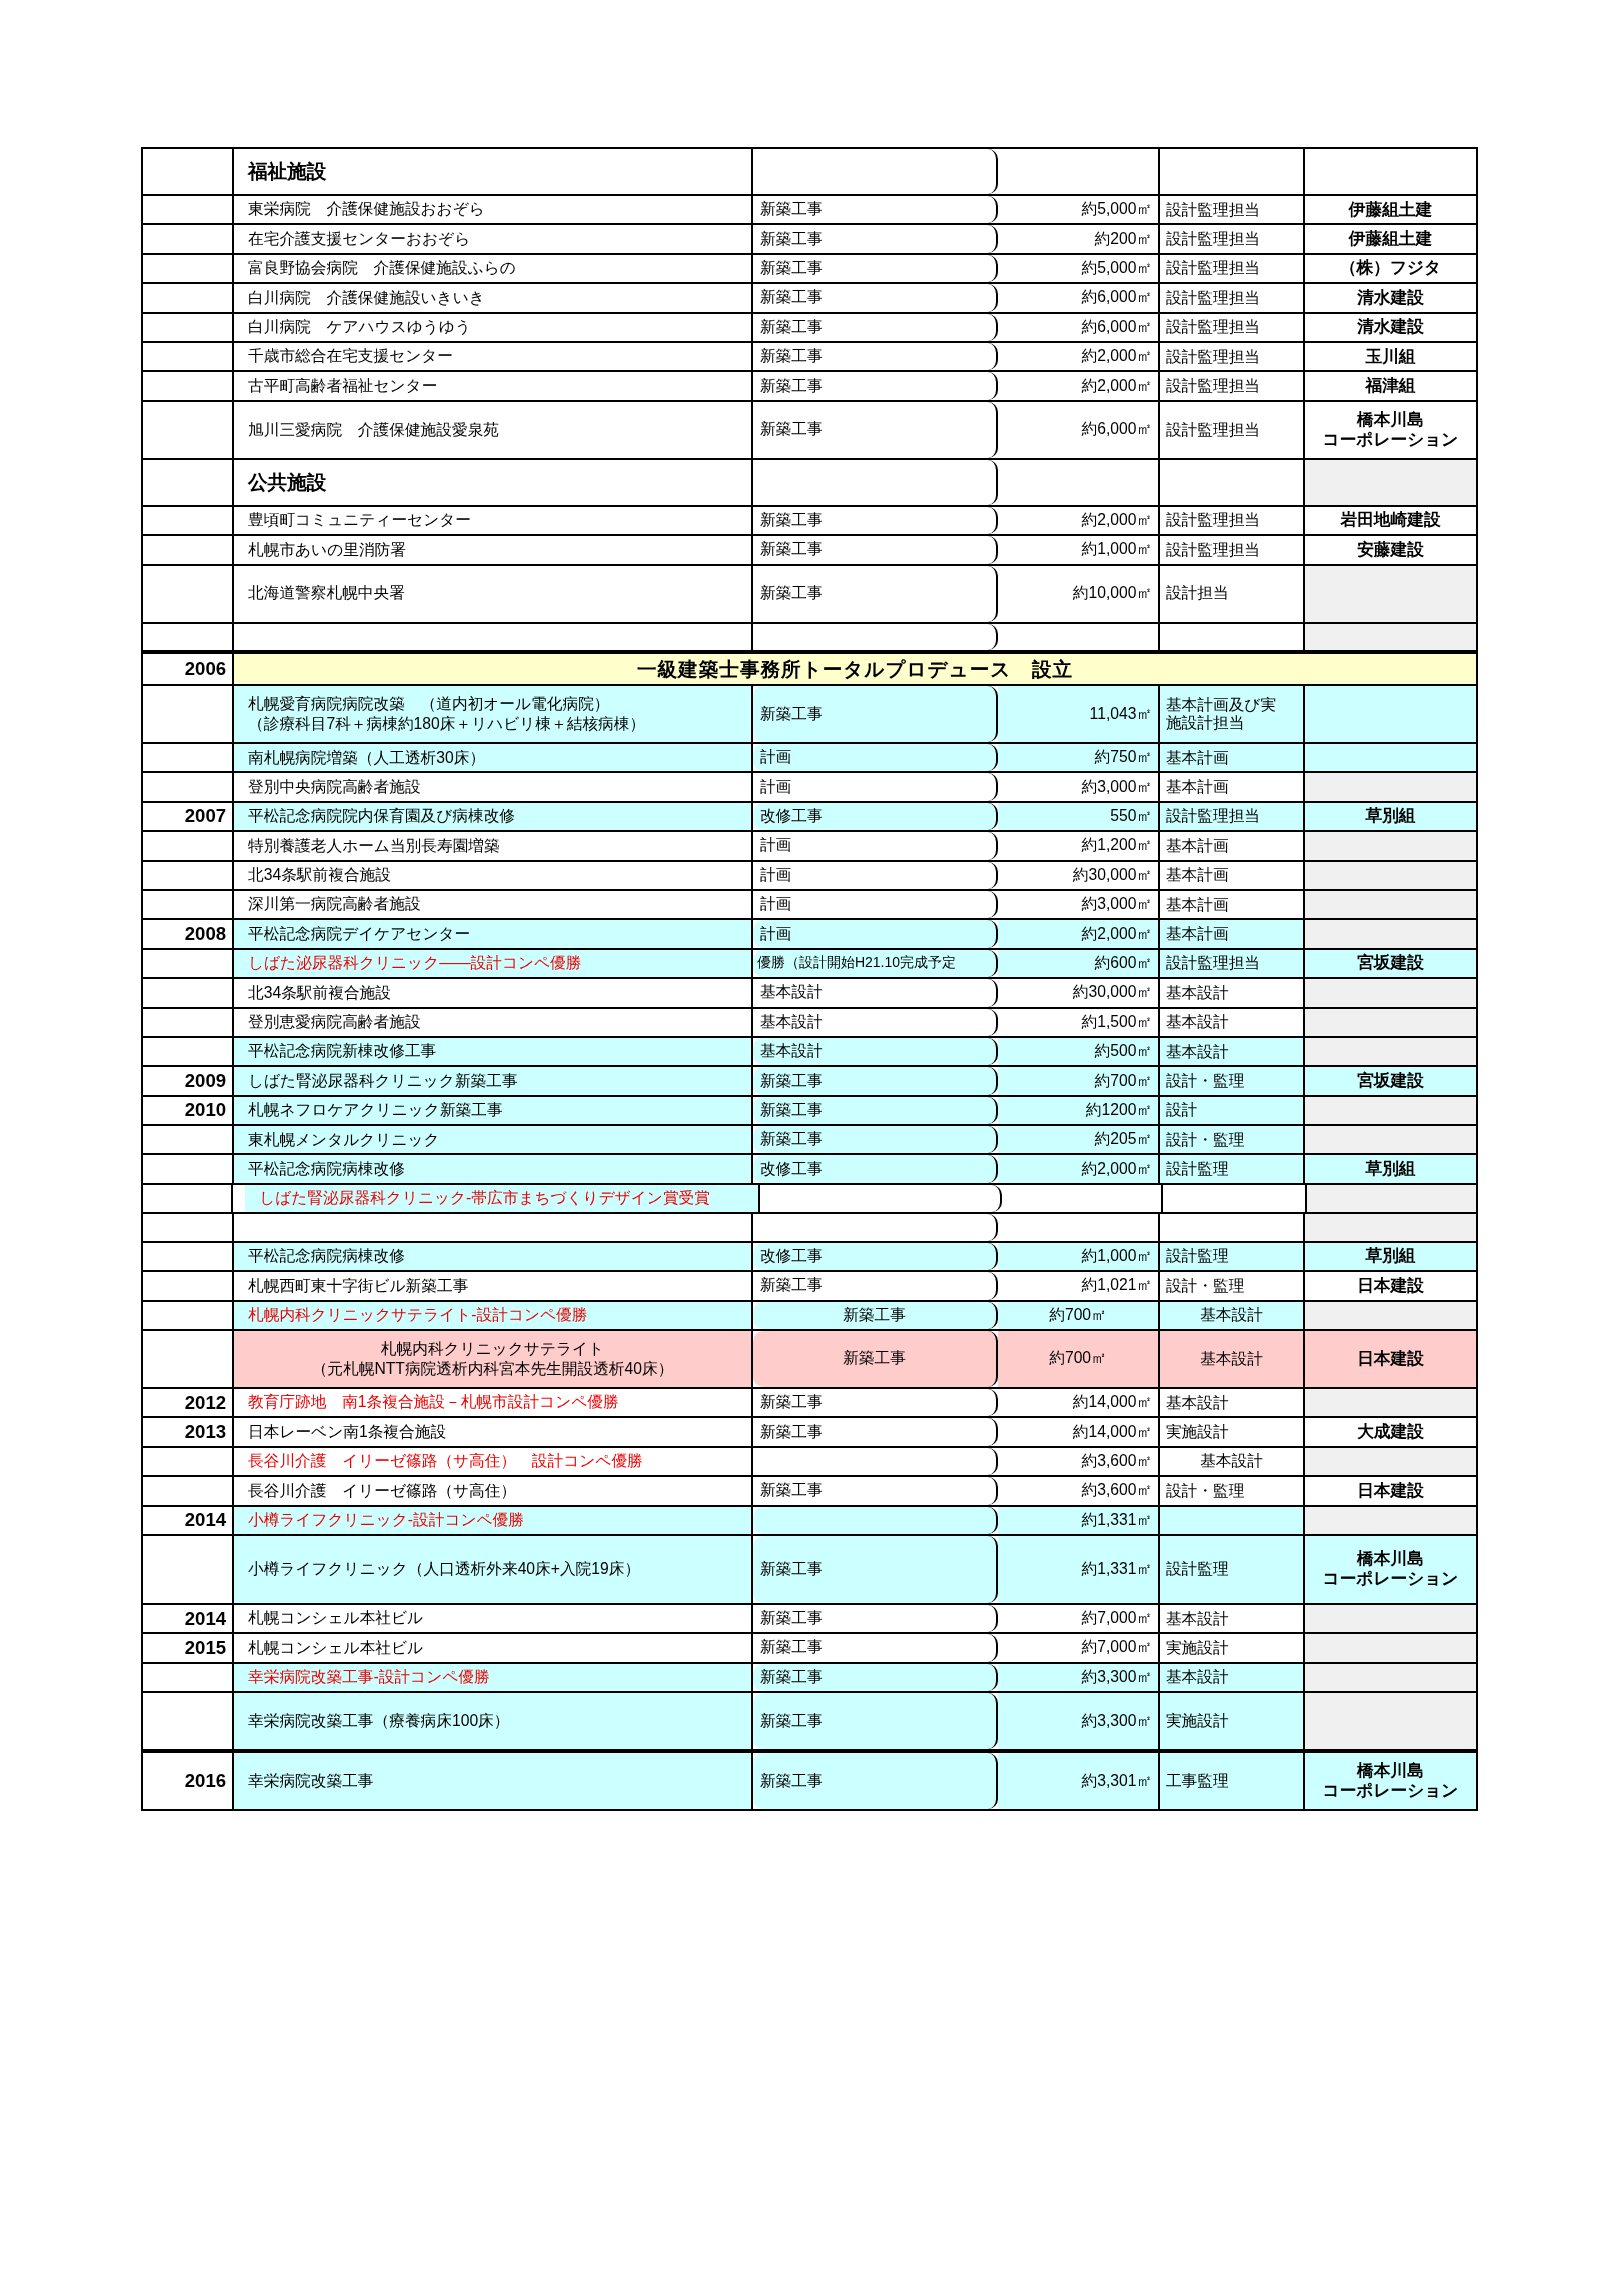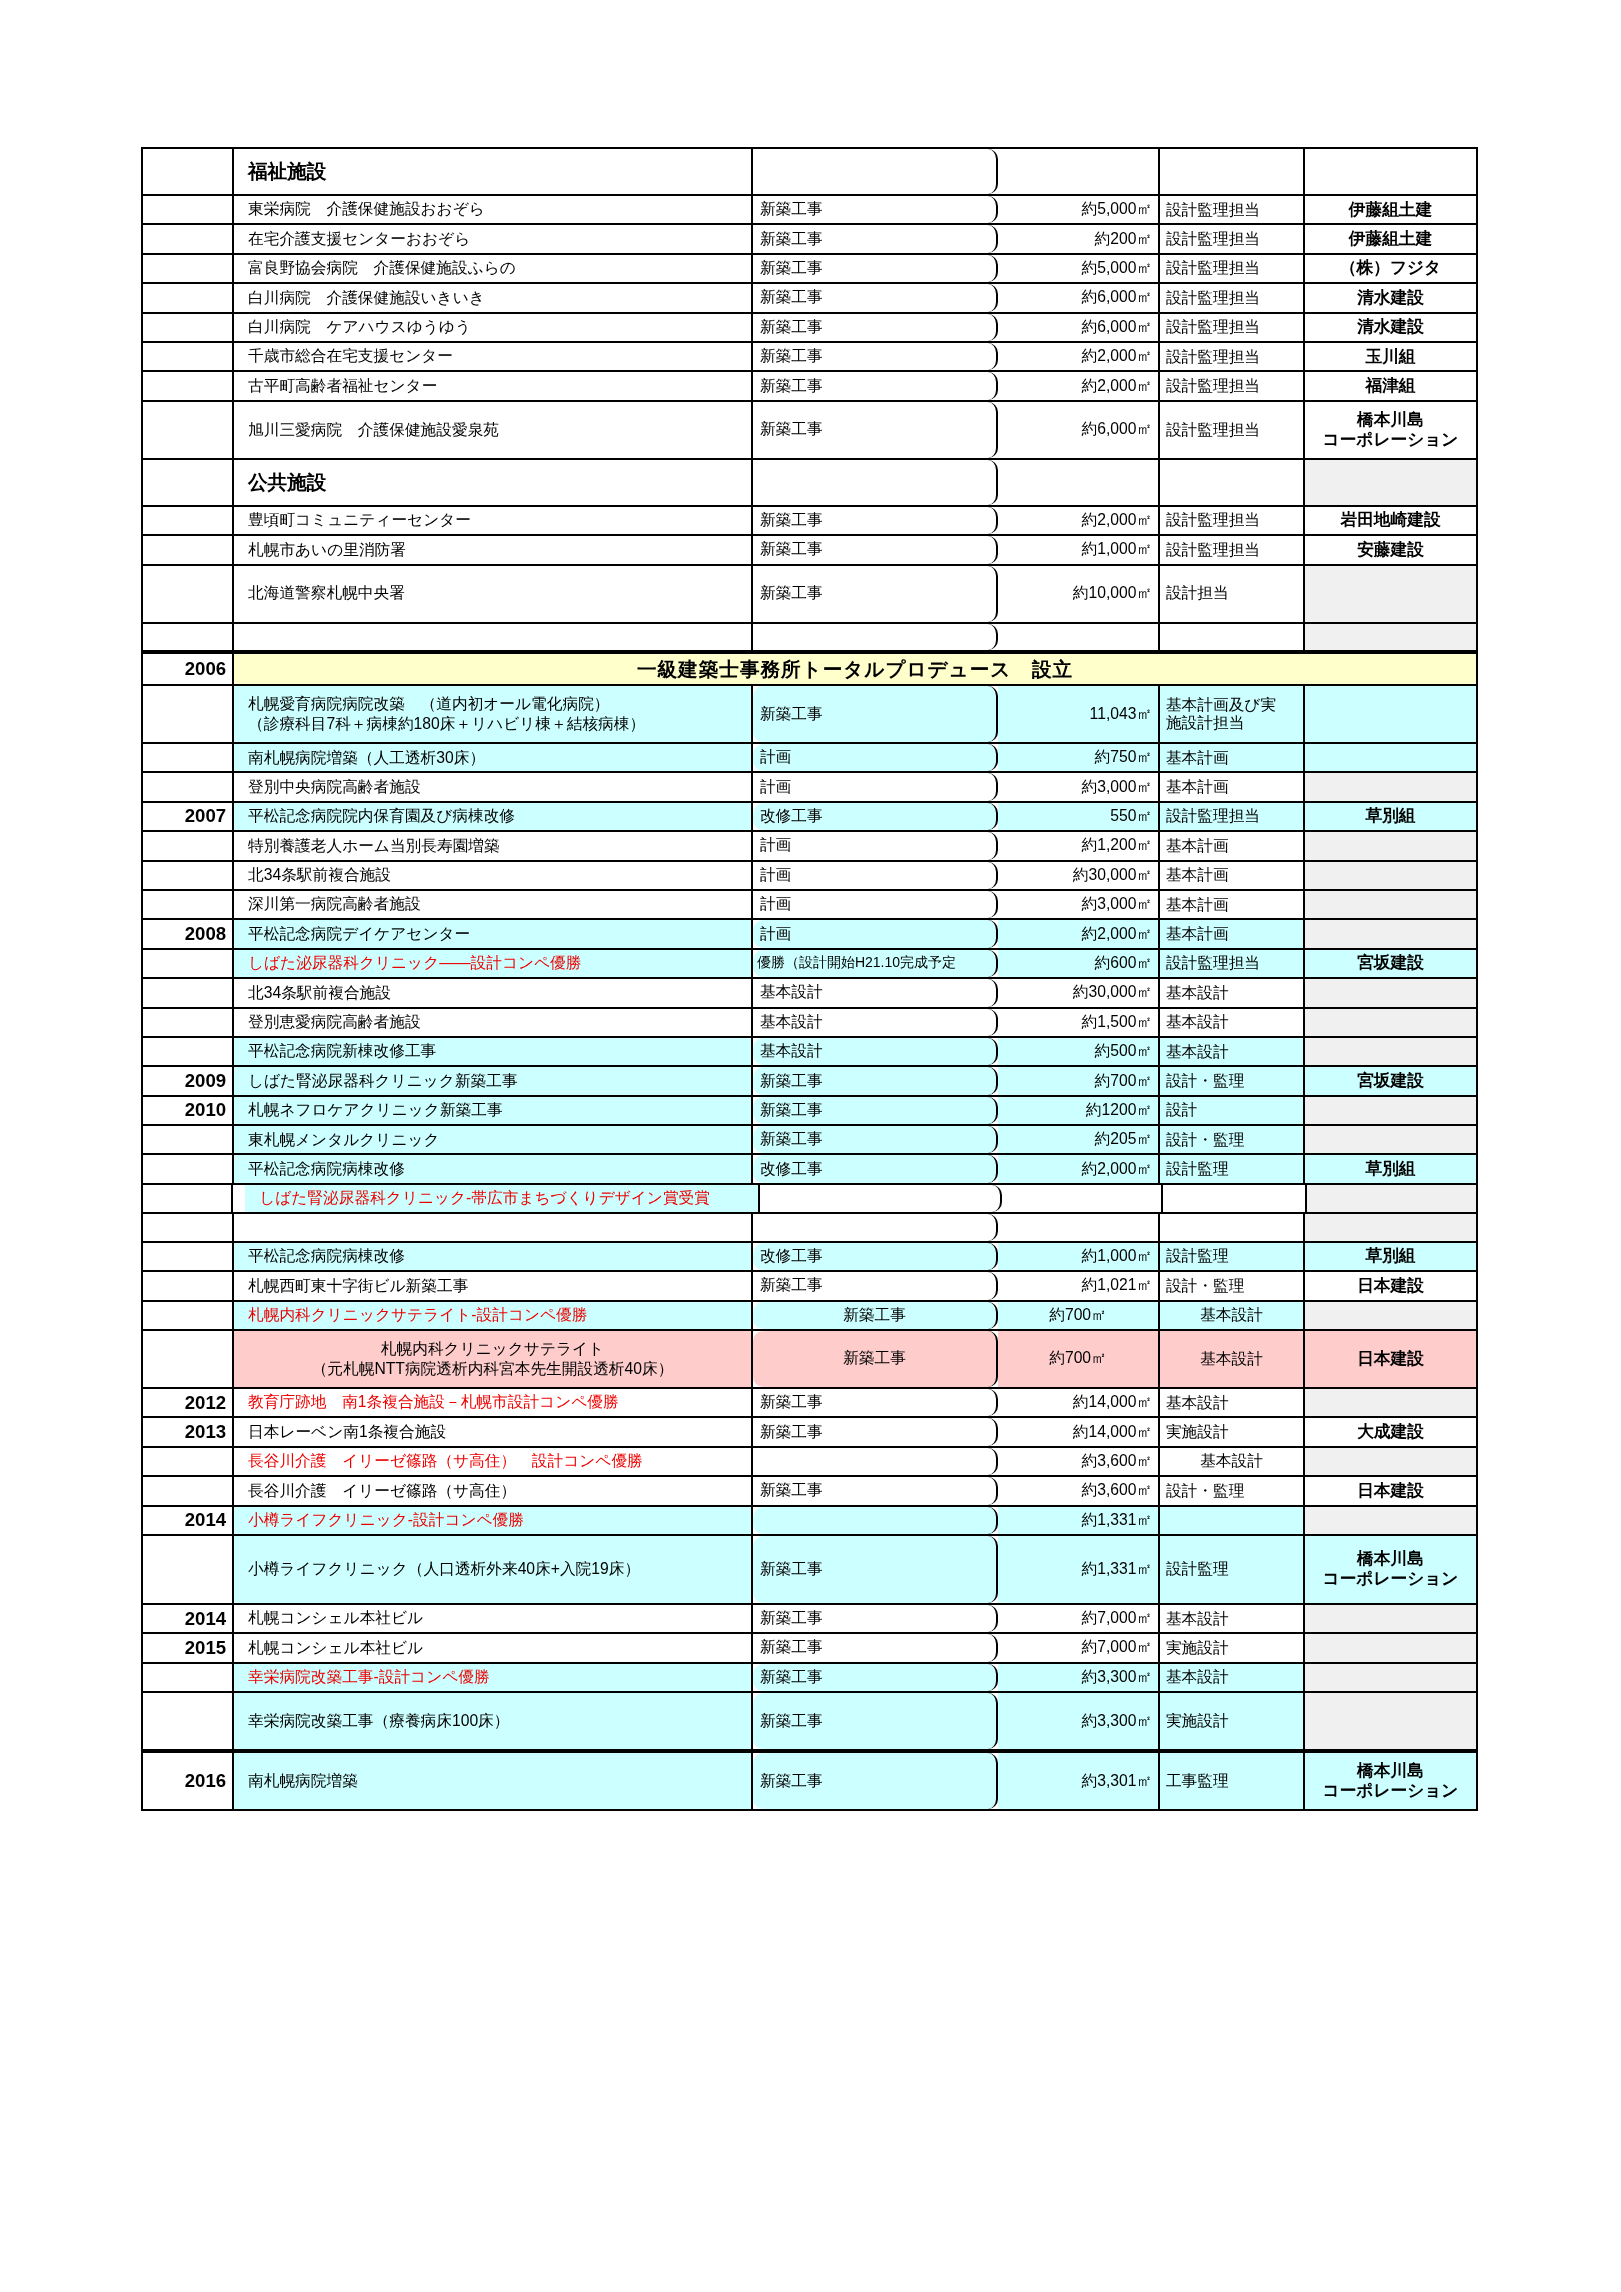--- a/index.html
+++ b/index.html
@@ -423,21 +423,21 @@
       <div class="tr tall bg-cyan">
         <div class="c year"></div>
         <div class="c name">幸栄病院改築工事（療養病床100床）</div>
         <div class="c type">新築工事</div>
         <div class="c area">約3,300㎡</div>
         <div class="c role">実施設計</div>
         <div class="c contr gray"></div>
       </div>
       <div class="tr tall bg-cyan thick">
         <div class="c year">2016</div>
-        <div class="c name">南札幌病院増築</div>
+        <div class="c name">幸栄病院改築工事</div>
         <div class="c type">新築工事</div>
         <div class="c area">約3,301㎡</div>
         <div class="c role">工事監理</div>
         <div class="c contr">橋本川島
 コーポレーション</div>
       </div>
     </div>
 </div>
 
 

